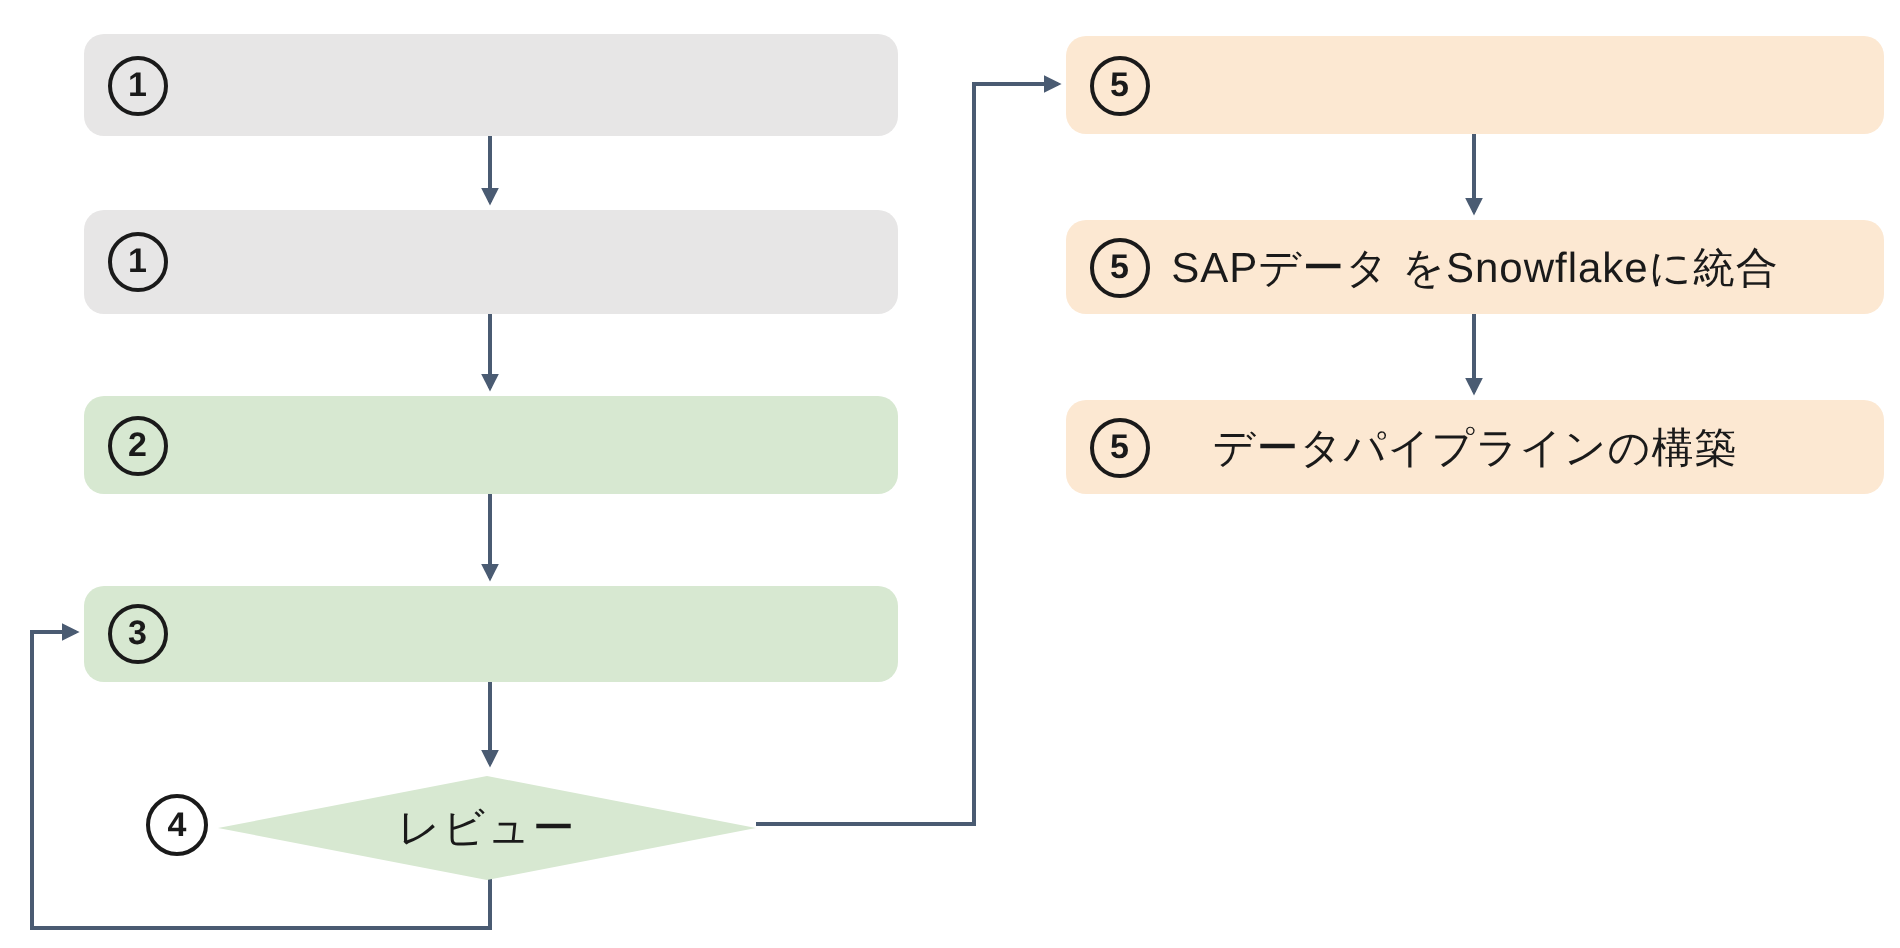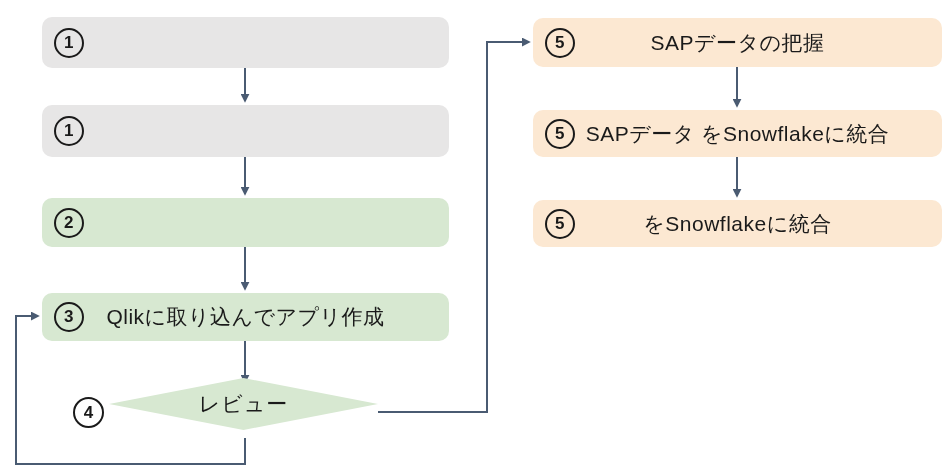--- a/index.html
+++ b/index.html
@@ -52,21 +52,21 @@
     left: 73px;
     top: 397px;
     transform: none;
     width: 27px;
     height: 27px;
     background: #ffffff;
   }
   .diamond {
     position: absolute;
     left: 109px;
-    top: 378px;
+    top: 388px;
     width: 269px;
     height: 52px;
     background: #d7e8d1;
     clip-path: polygon(50% 0, 100% 50%, 50% 100%, 0 50%);
     display: flex;
     align-items: center;
     justify-content: center;
     font-size: 21px;
     color: #1a1a1a;
     letter-spacing: 1px;
@@ -111,36 +111,34 @@
   <div class="node gray n1b">
     <span class="circle-num">1</span>
   </div>
 
   <div class="node green n2">
     <span class="circle-num">2</span>
   </div>
 
   <div class="node green n3">
     <span class="circle-num">3</span>
-    <span>Qlikに取り込んでアプリ作成</span>
   </div>
 
   <span class="circle-num standalone">4</span>
   <div class="diamond">
     <span>レビュー</span>
   </div>
 
   <div class="node orange n5a">
     <span class="circle-num">5</span>
-    <span>SAPデータの把握</span>
   </div>
 
   <div class="node orange n5b">
     <span class="circle-num">5</span>
     <span>SAPデータ をSnowflakeに統合</span>
   </div>
 
   <div class="node orange n5c">
     <span class="circle-num">5</span>
-    <span>をSnowflakeに統合</span>
+    <span>データパイプラインの構築</span>
   </div>
 
 </div>
 
 </body></html>

